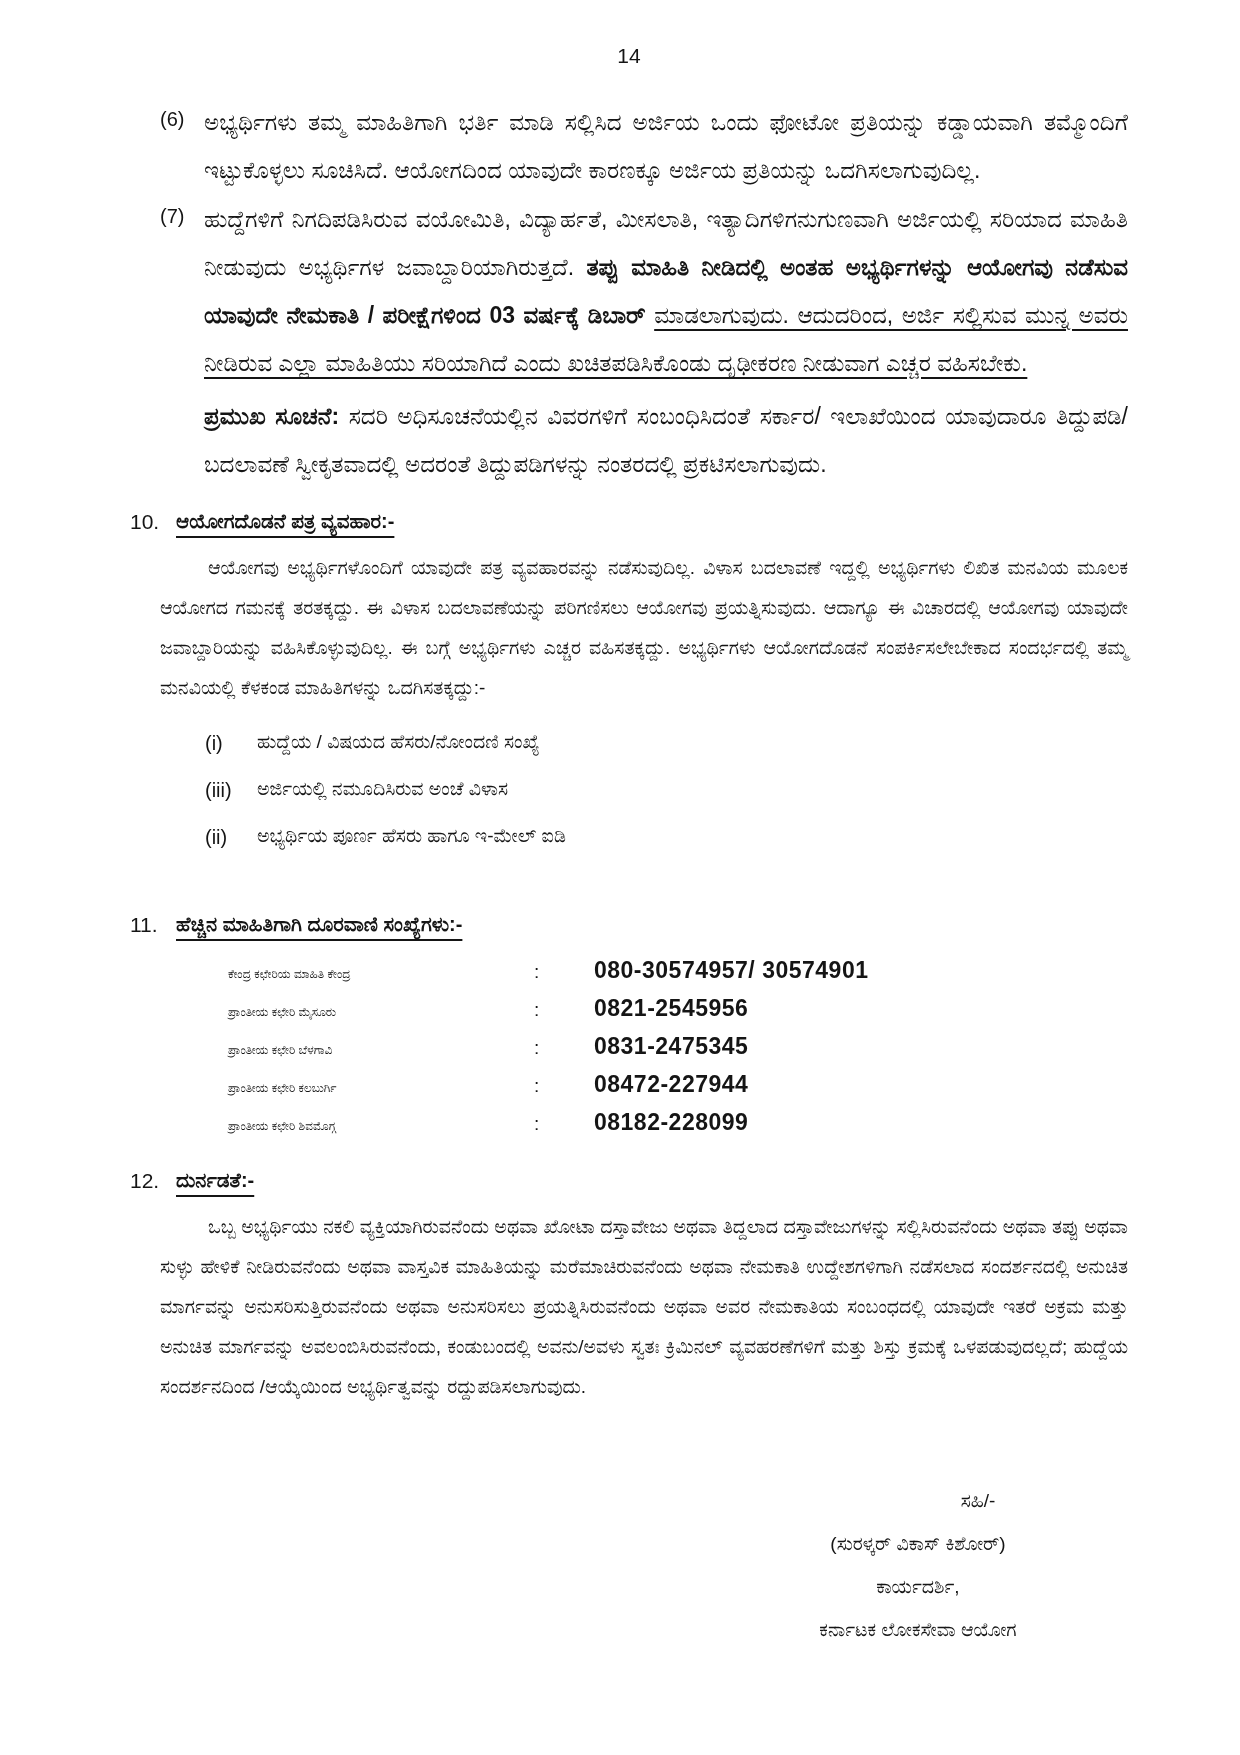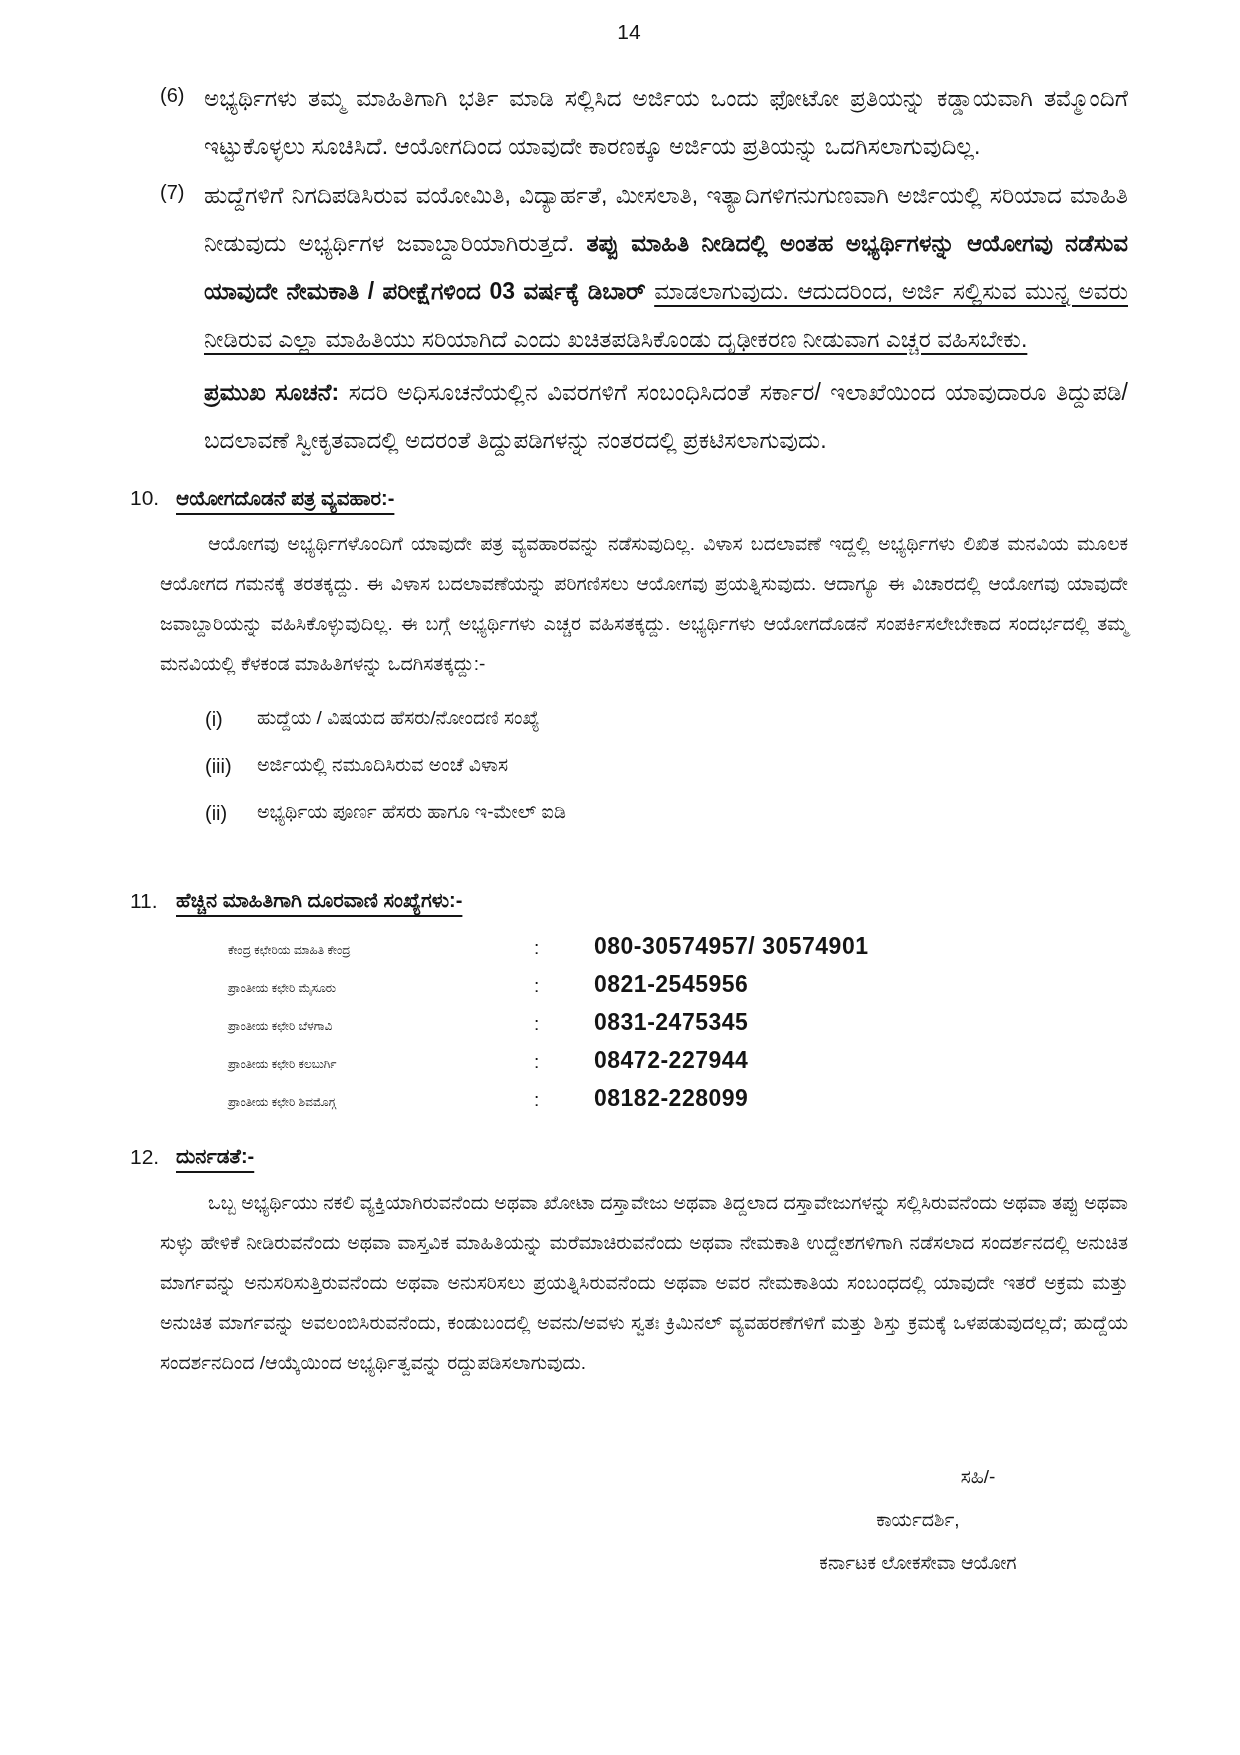--- a/index.html
+++ b/index.html
@@ -11,21 +11,21 @@
     width: 1240px;
     height: 1755px;
     overflow: hidden;
     color: #151515;
     font-family: "Liberation Sans", sans-serif;
   }
   .page {
     box-sizing: border-box;
     width: 1240px;
     height: 1755px;
-    padding: 20px 112px 0 130px;
+    padding: 44px 112px 0 130px;
   }
   .page-number {
     text-align: center;
     font-size: 21px;
     margin-bottom: 30px;
   }
   
   .num-item {
     display: flex;
     align-items: flex-start;
@@ -50,21 +50,21 @@
     text-decoration-thickness: 2px;
     text-underline-offset: 6px;
   }
   .notice-para {
     margin-top: 4px;
     text-align: justify;
   }
   
   .section-head {
     display: flex;
-    align-items: center;
+    align-items: flex-start;
     margin-top: 22px;
   }
   .section-head .marker {
     flex: none;
     width: 46px;
     font-size: 21px;
   }
   .section-head .title {
     font-size: 20px;
     font-weight: bold;
@@ -221,17 +221,18 @@
   </div>
 
   <div class="section-head">
     <div class="marker">12.</div>
     <div class="title">ದುರ್ನಡತೆ:-</div>
   </div>
   <div class="section-para">ಒಬ್ಬ ಅಭ್ಯರ್ಥಿಯು ನಕಲಿ ವ್ಯಕ್ತಿಯಾಗಿರುವನೆಂದು ಅಥವಾ ಖೋಟಾ ದಸ್ತಾವೇಜು ಅಥವಾ ತಿದ್ದಲಾದ ದಸ್ತಾವೇಜುಗಳನ್ನು ಸಲ್ಲಿಸಿರುವನೆಂದು ಅಥವಾ ತಪ್ಪು ಅಥವಾ ಸುಳ್ಳು ಹೇಳಿಕೆ ನೀಡಿರುವನೆಂದು ಅಥವಾ ವಾಸ್ತವಿಕ ಮಾಹಿತಿಯನ್ನು ಮರೆಮಾಚಿರುವನೆಂದು ಅಥವಾ ನೇಮಕಾತಿ ಉದ್ದೇಶಗಳಿಗಾಗಿ ನಡೆಸಲಾದ ಸಂದರ್ಶನದಲ್ಲಿ ಅನುಚಿತ ಮಾರ್ಗವನ್ನು ಅನುಸರಿಸುತ್ತಿರುವನೆಂದು ಅಥವಾ ಅನುಸರಿಸಲು ಪ್ರಯತ್ನಿಸಿರುವನೆಂದು ಅಥವಾ ಅವರ ನೇಮಕಾತಿಯ ಸಂಬಂಧದಲ್ಲಿ ಯಾವುದೇ ಇತರೆ ಅಕ್ರಮ ಮತ್ತು ಅನುಚಿತ ಮಾರ್ಗವನ್ನು ಅವಲಂಬಿಸಿರುವನೆಂದು, ಕಂಡುಬಂದಲ್ಲಿ ಅವನು/ಅವಳು ಸ್ವತಃ ಕ್ರಿಮಿನಲ್ ವ್ಯವಹರಣೆಗಳಿಗೆ ಮತ್ತು ಶಿಸ್ತು ಕ್ರಮಕ್ಕೆ ಒಳಪಡುವುದಲ್ಲದೆ; ಹುದ್ದೆಯ ಸಂದರ್ಶನದಿಂದ /ಆಯ್ಕೆಯಿಂದ ಅಭ್ಯರ್ಥಿತ್ವವನ್ನು ರದ್ದುಪಡಿಸಲಾಗುವುದು.</div>
 
   <div class="signature">
     <div class="signed">ಸಹಿ/-</div>
+    <div>(ಸುರಳ್ಕರ್ ವಿಕಾಸ್ ಕಿಶೋರ್)</div>
     <div>ಕಾರ್ಯದರ್ಶಿ,</div>
     <div>ಕರ್ನಾಟಕ ಲೋಕಸೇವಾ ಆಯೋಗ</div>
   </div>
 
 </div>
 
 </body></html>

